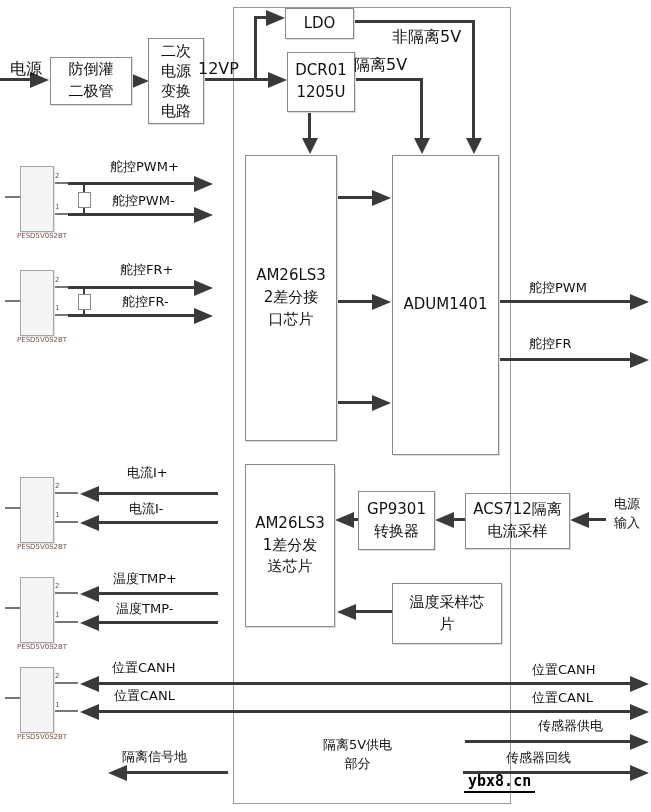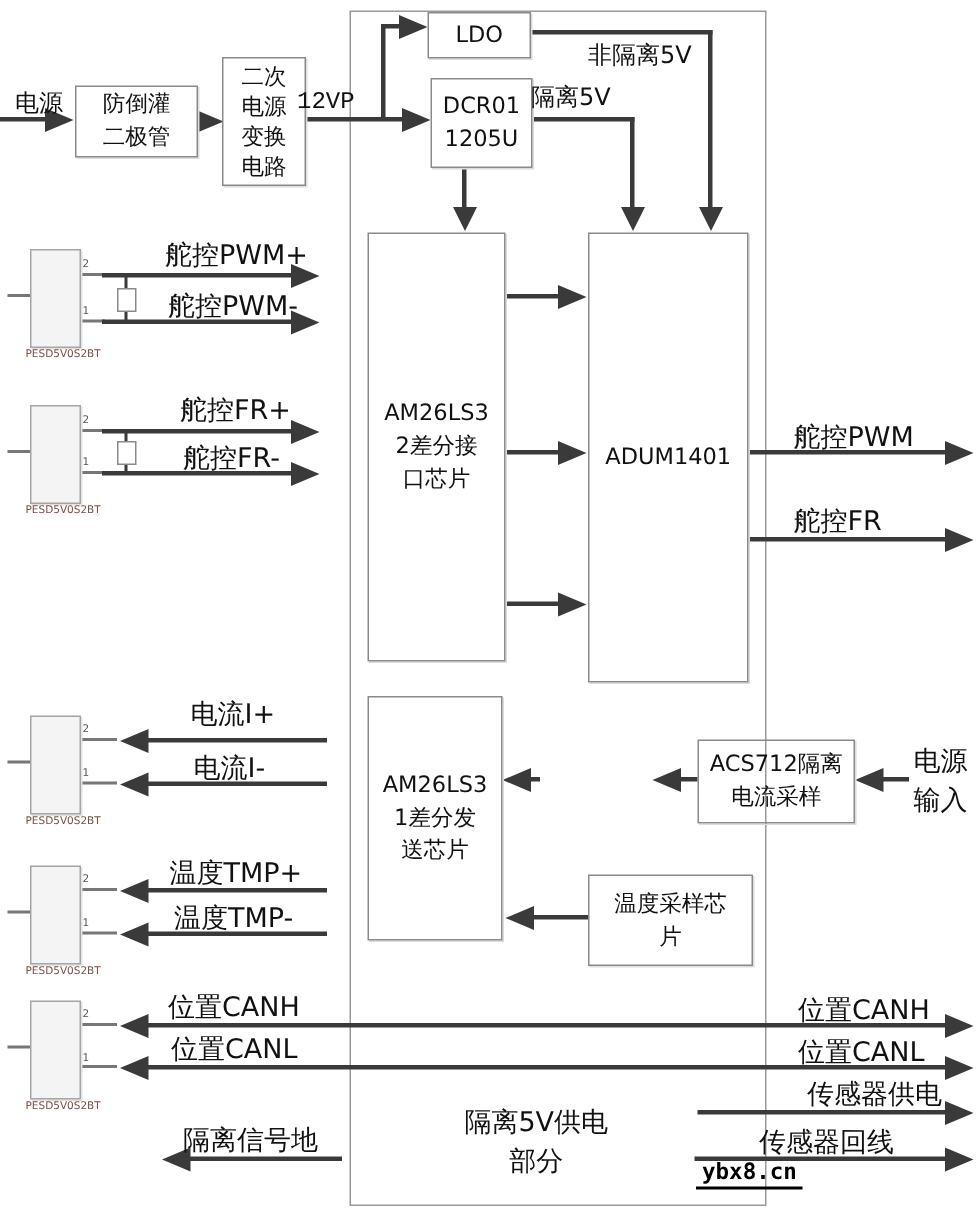--- a/index.html
+++ b/index.html
@@ -20,21 +20,21 @@
     position:absolute;border:1px solid #9a9a9a;background:transparent;z-index:1;
   }
   
   .hl{position:absolute;height:3px;background:#3a3a3a;z-index:2;}
   .vl{position:absolute;width:3px;background:#3a3a3a;z-index:2;}
   .stub{position:absolute;height:2px;background:#777;z-index:2;}
   .ah-r{position:absolute;width:0;height:0;border-top:8px solid transparent;border-bottom:8px solid transparent;border-left:19px solid #3a3a3a;z-index:2;}
   .ah-l{position:absolute;width:0;height:0;border-top:8px solid transparent;border-bottom:8px solid transparent;border-right:19px solid #3a3a3a;z-index:2;}
   .ah-d{position:absolute;width:0;height:0;border-left:8px solid transparent;border-right:8px solid transparent;border-top:16px solid #3a3a3a;z-index:2;}
   
-  .lbl{position:absolute;font-size:18px;color:#111;z-index:4;}
+  .lbl{position:absolute;font-size:13px;color:#111;z-index:4;}
   .lbl.big{font-size:16px;}
   .lbl.center{text-align:center;}
   
   .conn{
     position:absolute;width:32px;height:64px;background:#f4f4f4;
     border:1px solid #a5a5a5;box-shadow:1px 1px 0 #e2e2e2;z-index:3;
   }
   .pin{position:absolute;font-size:7px;color:#555;z-index:4;}
   .part{position:absolute;font-size:7px;color:#7a5044;letter-spacing:0px;z-index:4;white-space:nowrap;}
   .res{position:absolute;width:11px;height:14px;background:#fff;border:1px solid #8a8a8a;z-index:3;}
@@ -166,20 +166,24 @@
 口芯片</span>
   </div>
   <div class="blk" style="left:392px;top:155px;width:105px;height:298px;">
     <span data-bind="blocks.adum1401">ADUM1401</span>
   </div>
   <div class="blk" style="left:245px;top:464px;width:88px;height:161px;">
     <span data-bind="blocks.am26ls31">AM26LS3
 1差分发
 送芯片</span>
   </div>
+  <div class="blk" style="left:358px;top:491px;width:75px;height:57px;">
+    <span data-bind="blocks.gp9301">GP9301
+转换器</span>
+  </div>
   <div class="blk transparent" style="left:465px;top:493px;width:103px;height:54px;">
     <span data-bind="blocks.acs712">ACS712隔离
 电流采样</span>
   </div>
   <div class="blk" style="left:392px;top:583px;width:108px;height:59px;">
     <span data-bind="blocks.temp_sampler">温度采样芯
 片</span>
   </div>
 
   <div class="conn" style="left:20px;top:166px;"></div>
@@ -206,21 +210,21 @@
   <div class="pin" style="left:55px;top:611px;" data-bind="connector.pin_bottom">1</div>
   <div class="part" style="left:17px;top:643px;" data-bind="connector.part_number">PESD5V0S2BT</div>
 
   <div class="conn" style="left:20px;top:667px;"></div>
   <div class="stub" style="left:5px;top:697px;width:15px;"></div>
   <div class="pin" style="left:55px;top:672px;" data-bind="connector.pin_top">2</div>
   <div class="pin" style="left:55px;top:701px;" data-bind="connector.pin_bottom">1</div>
   <div class="part" style="left:17px;top:733px;" data-bind="connector.part_number">PESD5V0S2BT</div>
 
   <div class="lbl big" style="left:10px;top:59px;" data-bind="power_chain.input_label">电源</div>
-  <div class="lbl big" style="left:198px;top:59px;font-family:Liberation Mono, monospace;" data-bind="power_chain.rail_12vp">12VP</div>
+  <div class="lbl big" style="left:198px;top:59px;" data-bind="power_chain.rail_12vp">12VP</div>
   <div class="lbl big" style="left:392px;top:27px;" data-bind="power_chain.non_isolated_5v">非隔离5V</div>
   <div class="lbl big" style="left:354px;top:55px;" data-bind="power_chain.isolated_5v">隔离5V</div>
 
   <div class="lbl" style="left:110px;top:158px;" data-bind="left_signals.pwm_plus">舵控PWM+</div>
   <div class="lbl" style="left:112px;top:192px;" data-bind="left_signals.pwm_minus">舵控PWM-</div>
   <div class="lbl" style="left:120px;top:261px;" data-bind="left_signals.fr_plus">舵控FR+</div>
   <div class="lbl" style="left:122px;top:293px;" data-bind="left_signals.fr_minus">舵控FR-</div>
   <div class="lbl" style="left:127px;top:464px;" data-bind="left_signals.current_plus">电流I+</div>
   <div class="lbl" style="left:129px;top:500px;" data-bind="left_signals.current_minus">电流I-</div>
   <div class="lbl" style="left:113px;top:570px;" data-bind="left_signals.temp_plus">温度TMP+</div>

